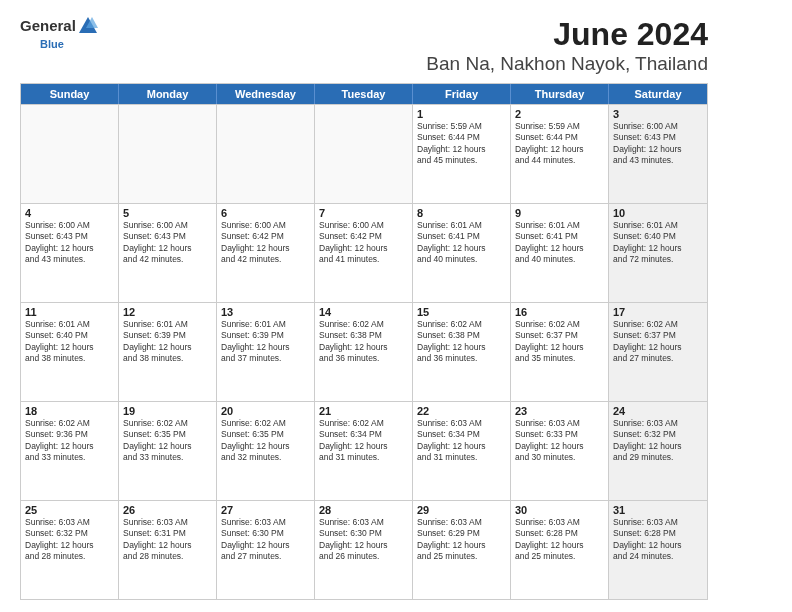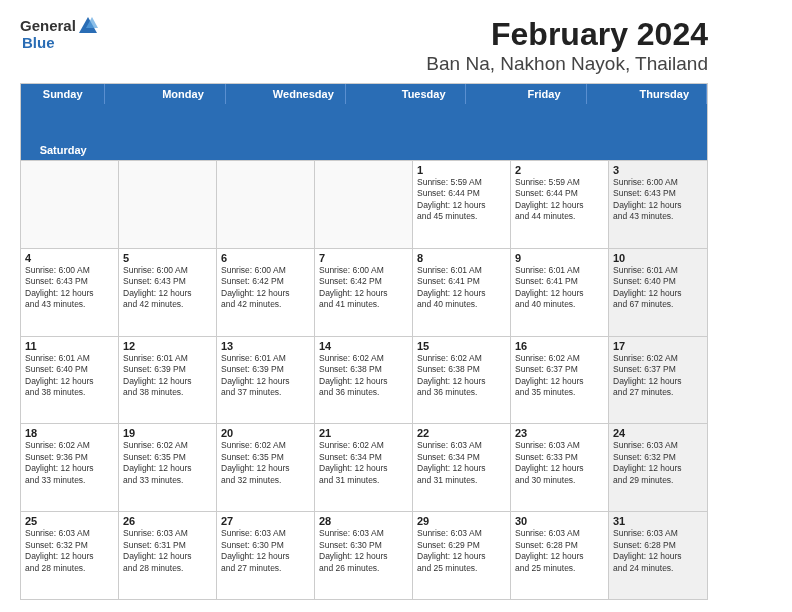--- a/index.html
+++ b/index.html
@@ -44,23 +44,22 @@
       color: #444;
     }
     .calendar {
       flex: 1;
       display: flex;
       flex-direction: column;
       border: 1px solid #ccc;
     }
     .cal-header {
       display: grid;
-      grid-template-columns: repeat(6, 1fr);
+      grid-template-columns: repeat(7, 1fr);
       background: #2a6db5;
-      gap: 36px;
     }
     .cal-header-cell {
       color: #fff;
       font-size: 11px;
       font-weight: bold;
       text-align: center;
       padding: 4px 2px;
       border-right: 1px solid #5a8fd0;
     }
     .cal-header-cell:last-child { border-right: none; }
@@ -105,25 +104,25 @@
   <div class="header">
     <div class="logo-container">
       <div class="logo-top">
         <span style="font-size:15px;font-weight:bold;color:#333;">General</span>
         <svg width="20" height="18" viewBox="0 0 20 18" style="margin-left:2px;margin-right:0;">
           <polygon points="10,1 19,17 1,17" fill="#2a6db5"></polygon>
           <polygon points="14,1 20,12 8,12" fill="#5ba4e0" opacity="0.7"></polygon>
         </svg>
       </div>
       <div>
-        <span style="font-size:15px;font-weight:bold;color:#2a6db5;margin-left:2px;">Blue</span>
+        <span style="font-size:11px;font-weight:bold;color:#2a6db5;margin-left:20px;">Blue</span>
       </div>
     </div>
     <div class="title-area">
-      <div class="month-title">February 2024</div>
+      <div class="month-title">June 2024</div>
       <div class="location">Ban Na, Nakhon Nayok, Thailand</div>
     </div>
   </div>
 
   <div class="calendar">
     <div class="cal-header">
     <div class="cal-header-cell">Sunday</div>
         <div class="cal-header-cell">Monday</div>
         <div class="cal-header-cell">Wednesday</div>
         <div class="cal-header-cell">Tuesday</div>
@@ -200,21 +199,21 @@
             <div class="cell-line">Sunrise: 6:01 AM</div>
             <div class="cell-line">Sunset: 6:41 PM</div>
             <div class="cell-line">Daylight: 12 hours</div>
             <div class="cell-line">and 40 minutes.</div>
           </div>
           <div class="cal-cell shaded">
             <div class="day-num">10</div>
             <div class="cell-line">Sunrise: 6:01 AM</div>
             <div class="cell-line">Sunset: 6:40 PM</div>
             <div class="cell-line">Daylight: 12 hours</div>
-            <div class="cell-line">and 67 minutes.</div>
+            <div class="cell-line">and 72 minutes.</div>
           </div>
         </div>
         <div class="cal-row">
           <div class="cal-cell">
             <div class="day-num">11</div>
             <div class="cell-line">Sunrise: 6:01 AM</div>
             <div class="cell-line">Sunset: 6:40 PM</div>
             <div class="cell-line">Daylight: 12 hours</div>
             <div class="cell-line">and 38 minutes.</div>
           </div>

